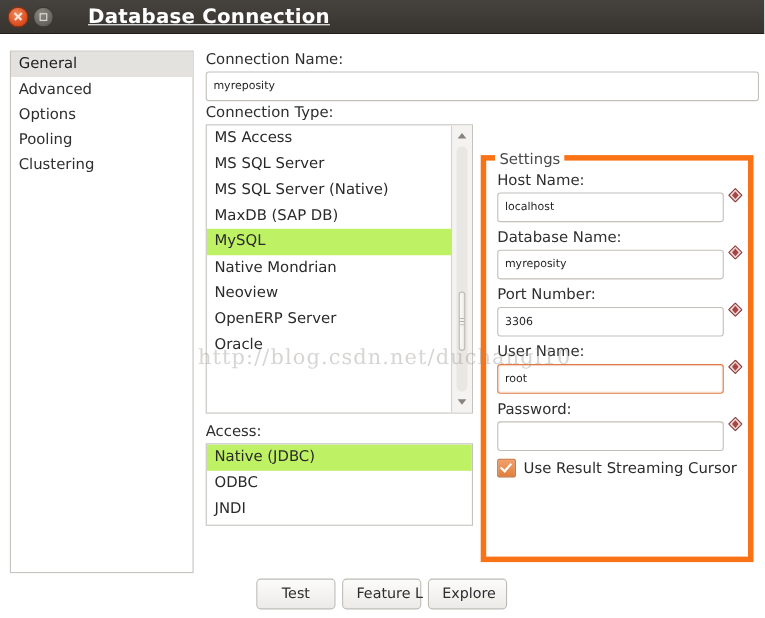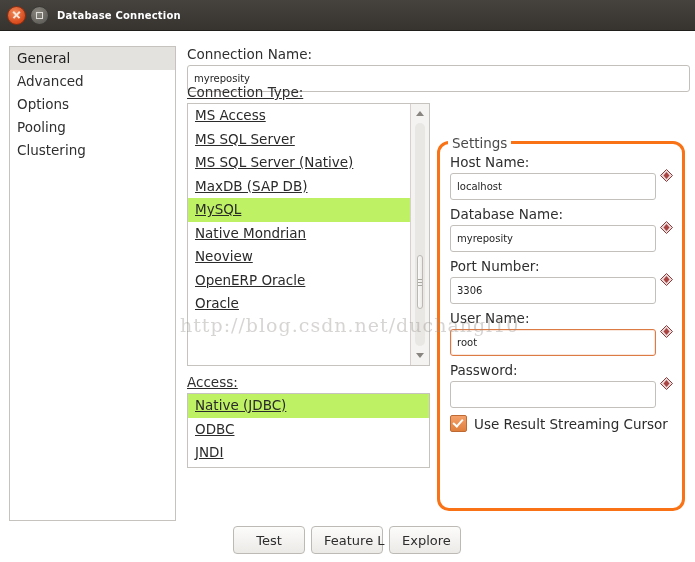--- a/index.html
+++ b/index.html
@@ -59,23 +59,24 @@
   .winbtn.maximize i {
     display: block;
     width: 7px;
     height: 7px;
     border: 1.5px solid #e2e0dc;
     box-sizing: border-box;
   }
   #window-title {
     color: #ffffff;
     font-weight: bold;
-    font-size: 10px;
-    margin-left: 4px;
+    font-size: 18px;
+    margin-left: 27px;
     letter-spacing: 0.2px;
+    text-decoration: underline;
   }
 
   
   #dialog-body {
     position: relative;
     height: 531px;
     background: #ffffff;
   }
 
   
@@ -229,22 +230,22 @@
       linear-gradient(#aaa7a2 1px, transparent 1px) 0 0/100% 3px repeat;
   }
 
   
   #settings-group {
     position: absolute;
     left: 437px;
     top: 110px;
     width: 248px;
     height: 370px;
-    border: 3px solid #f97316;
-    border-radius: 12px;
+    border: 5px solid #f97316;
+    border-radius: 0;
     box-sizing: border-box;
   }
   #settings-legend {
     position: absolute;
     left: 8px;
     top: -9px;
     background: #ffffff;
     padding: 0 4px;
     font-size: 13.5px;
     color: #4a4a4a;
@@ -360,33 +361,33 @@
     <div class="nav-item"><span>Options</span></div>
     <div class="nav-item"><span>Pooling</span></div>
     <div class="nav-item"><span>Clustering</span></div>
   </div>
 
   <div id="connection-name-row">
     <div class="field-label">Connection Name:</div>
     <input class="text-input" id="connection-name-input" type="text" value="myreposity" style="">
   </div>
 
-  <div id="mid-col" style="top:53px;text-decoration:underline;">
+  <div id="mid-col" style="top:63px;">
     <div class="field-label">Connection Type:</div>
 
     <div class="listbox" id="conn-type-list">
       <div class="rows">
         <div class="list-row"><span>MS Access</span></div>
         <div class="list-row"><span>MS SQL Server</span></div>
         <div class="list-row"><span>MS SQL Server (Native)</span></div>
         <div class="list-row"><span>MaxDB (SAP DB)</span></div>
         <div class="list-row selected"><span>MySQL</span></div>
         <div class="list-row"><span>Native Mondrian</span></div>
         <div class="list-row"><span>Neoview</span></div>
-        <div class="list-row"><span>OpenERP Oracle</span></div>
+        <div class="list-row"><span>OpenERP Server</span></div>
         <div class="list-row"><span>Oracle</span></div>
       </div>
 
       <div class="vscroll">
         <div class="arrow up">
             <span></span>
           </div>
         <div class="track">
           <div class="thumb">
               <div class="grip"></div>

